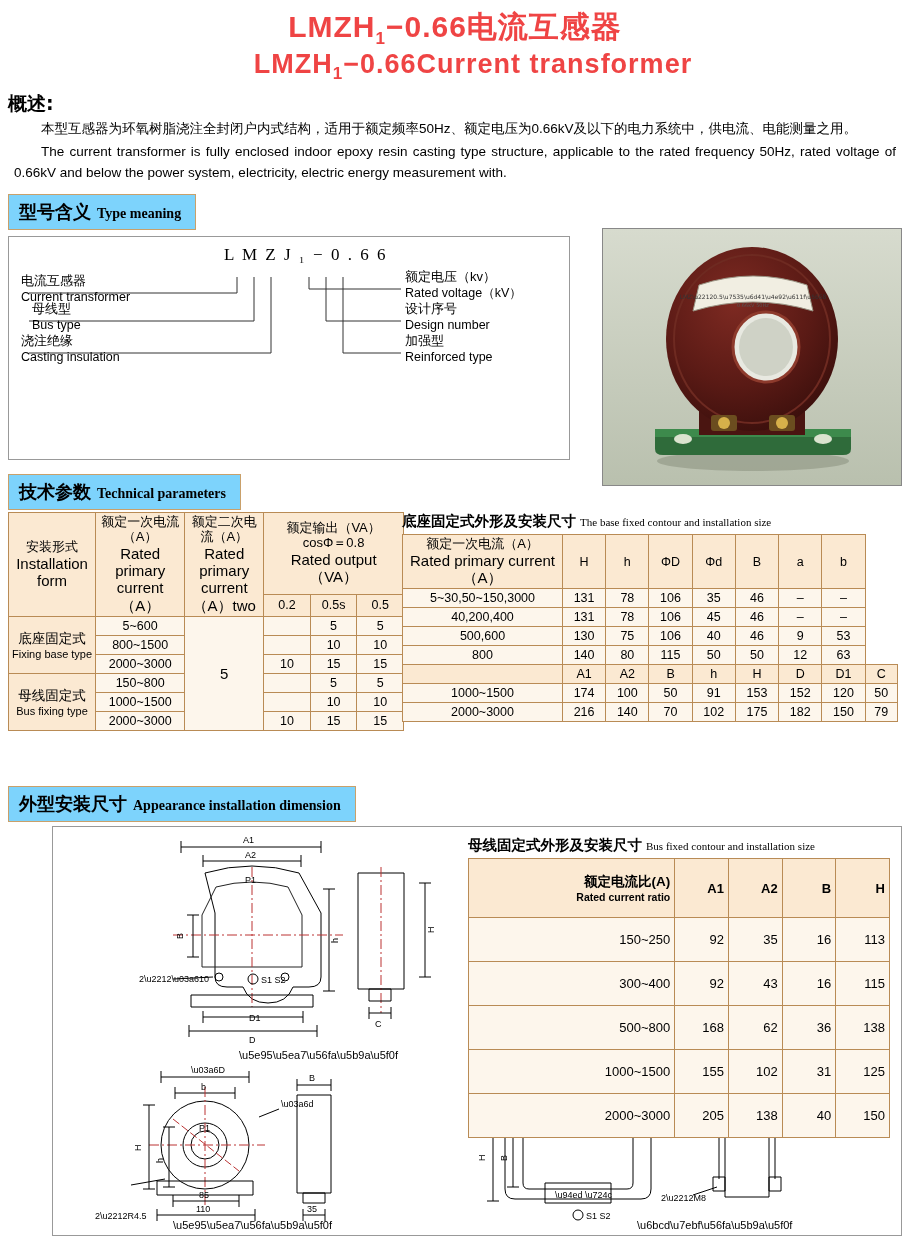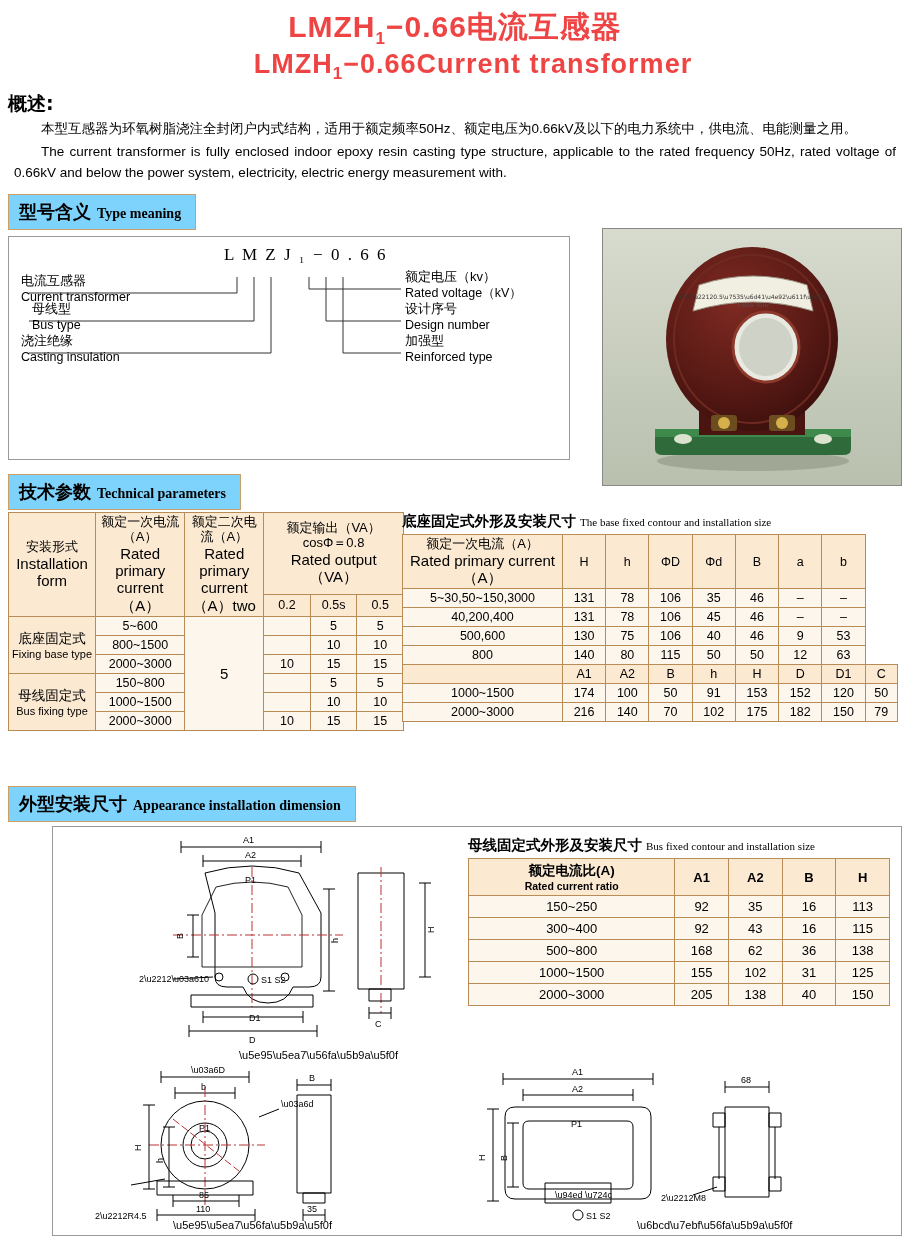--- a/index.html
+++ b/index.html
@@ -99,21 +99,21 @@
   .appear-head { position: absolute; left: 8px; top: 786px; text-align: right; }
   .draw-box {
     position: absolute; left: 52px; top: 826px;
     width: 850px; height: 410px;
     border: 1px solid #999;
     background: #fff;
   }
   .bus-cap { position: absolute; left: 468px; top: 836px; font-size: 14.5px; font-weight: bold; }
   .bus-cap .en { font-size: 11px; font-weight: normal; font-family:"Liberation Serif", serif; }
   .bus-table { position: absolute; left: 468px; top: 858px; width: 422px; }
-  .bus-table td, .bus-table th { border: 1px solid #b98b55; background:#fdf6ec; font-size: 13px; padding: 3px 4px; text-align:center; }
+  .bus-table td, .bus-table th { border: 1px solid #b98b55; background:#fdf6ec; font-size: 13px; padding: 14px 4px; text-align:right; }
   .bus-table .hd { background: #fbe9d2; }
   .bus-table .hd .cn { display:block; font-size:13.5px; }
   .bus-table .hd .en { display:block; font-size:10.5px; }
 
   svg { display: block; }
   .dw text { font-family: "Liberation Sans", sans-serif; font-size: 9px; fill:#000; }
   .dw .cap { font-size: 11px; }
   .dw line, .dw path, .dw rect, .dw circle, .dw polyline, .dw polygon { vector-effect: non-scaling-stroke; }
 </style>
 </head>

